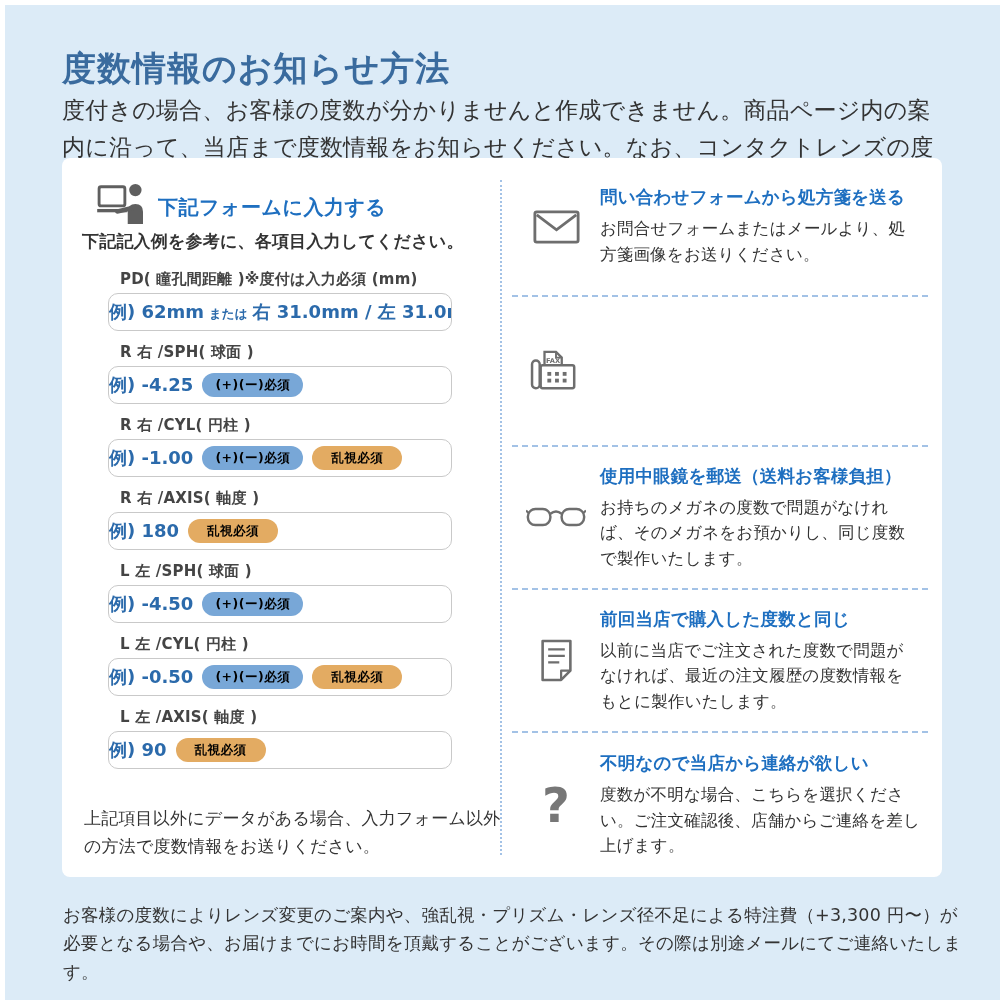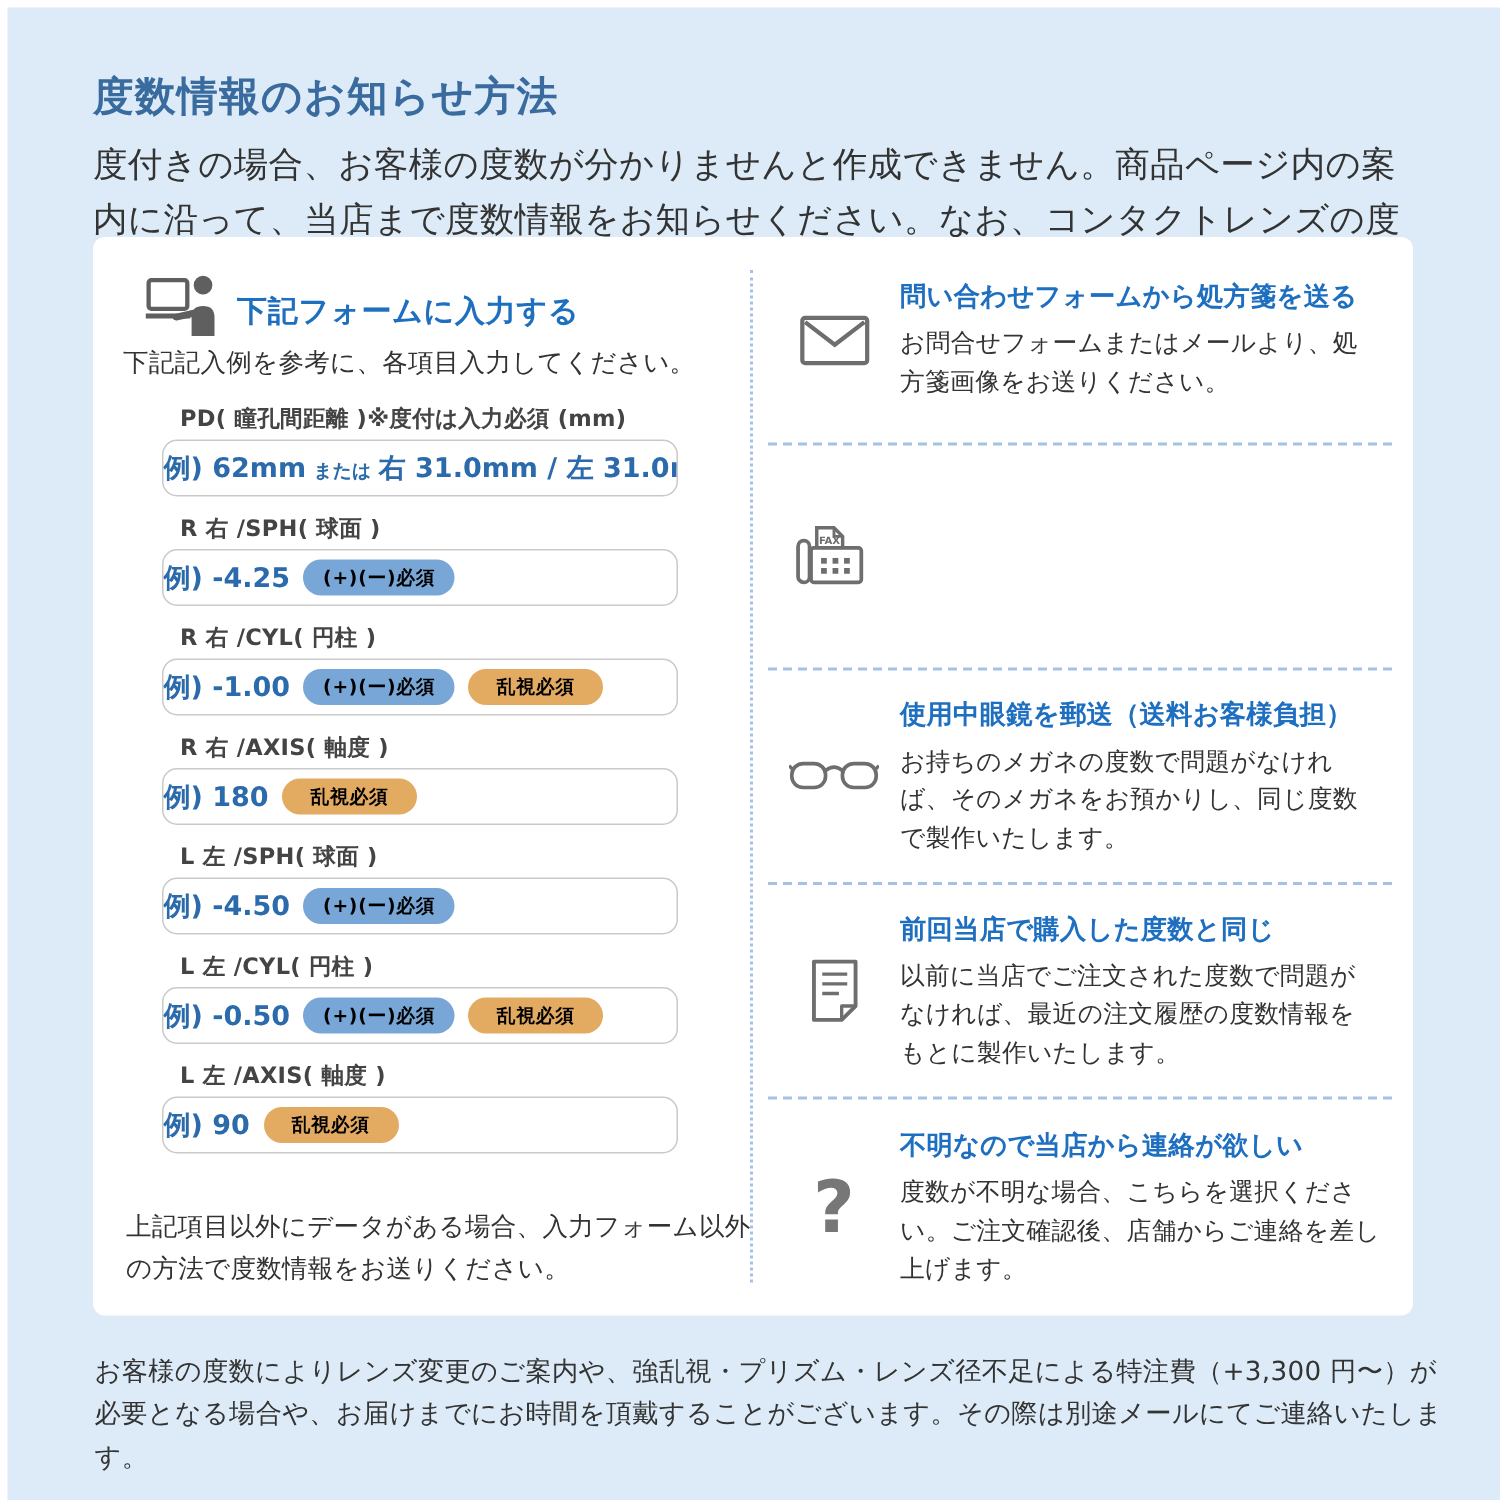--- a/index.html
+++ b/index.html
@@ -4,35 +4,35 @@
 <style>
   :root{
     --background:#dcebf7; --card:#ffffff; --heading:#3a6b9e; --accent:#1e6fc0;
     --value-text:#2b6aab; --badge-blue:#78a7d7; --badge-orange:#e3ab62;
     --divider:#a3c2e6; --icon-gray:#6e6e6e; --body-text:#333333; --label-text:#444444;
   }
   *{margin:0;padding:0;box-sizing:border-box;}
   html,body{width:1000px;height:1000px;background:#ffffff;overflow:hidden;
     font-family:"DejaVu Sans","Liberation Sans",sans-serif;}
   .page-bg{position:absolute;left:5px;top:5px;right:0;bottom:0;background:var(--background);}
-  .page-title{position:absolute;left:62px;top:46px;font-size:27px;font-weight:bold;
+  .page-title{position:absolute;left:62px;top:46px;font-size:34px;font-weight:bold;
     color:var(--heading);letter-spacing:1px;}
   .intro-text{position:absolute;left:62px;top:92px;width:882px;font-size:23px;
     font-weight:500;color:var(--body-text);line-height:1.6;letter-spacing:.2px;}
   .footer-text{position:absolute;left:63px;top:901px;width:912px;font-size:17.5px;
     font-weight:500;color:var(--body-text);line-height:1.62;letter-spacing:.2px;}
   .card{position:absolute;left:62px;top:158px;width:880px;height:719px;background:var(--card);
     border-radius:8px;}
   .col-divider{position:absolute;left:438px;top:22px;bottom:22px;width:0;
     border-left:2px dotted var(--divider);}
   
   .form-header-icon{position:absolute;left:34px;top:24px;width:52px;height:42px;}
   .form-header-title{position:absolute;left:96px;top:36px;font-size:20px;font-weight:bold;
     color:var(--accent);letter-spacing:.5px;}
-  .form-note{position:absolute;left:20px;top:72px;font-size:17px;font-weight:400;
+  .form-note{position:absolute;left:20px;top:72px;font-size:17px;font-weight:700;
     color:var(--body-text);letter-spacing:.2px;}
   .fields{position:absolute;left:46px;top:112px;width:344px;}
   .field-label{margin-left:12px;font-size:15px;font-weight:bold;color:var(--label-text);
     line-height:19px;margin-bottom:4px;letter-spacing:.2px;}
   .field-box{height:38px;border:1.5px solid #c9c9c9;border-radius:10px;background:#fff;
     display:flex;align-items:center;padding:0 10px 0 0;gap:9px;margin-bottom:12px;
     white-space:nowrap;overflow:hidden;}
   .field-value{font-size:18px;font-weight:bold;color:var(--value-text);display:flex;
     align-items:baseline;gap:5px;}
   .field-value .small{font-size:12.5px;}

